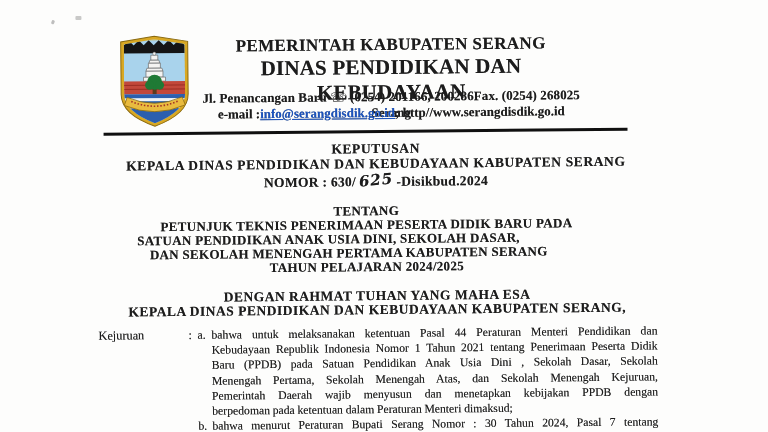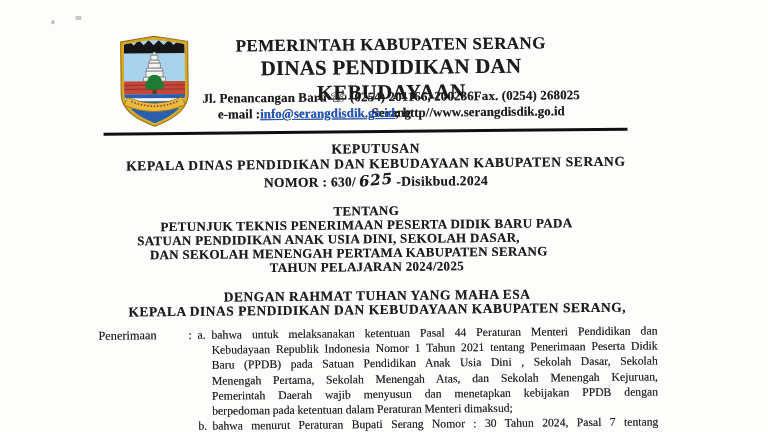--- a/index.html
+++ b/index.html
@@ -139,21 +139,21 @@
       <div class="t1">SATUAN PENDIDIKAN ANAK USIA DINI, SEKOLAH DASAR,</div>
       <div class="t2">DAN SEKOLAH MENENGAH PERTAMA KABUPATEN SERANG</div>
       <div class="t3">TAHUN PELAJARAN 2024/2025</div>
     </div>
 
     <div class="pre">
       <div class="p1">DENGAN RAHMAT TUHAN YANG MAHA ESA</div>
       <div class="p2">KEPALA DINAS PENDIDIKAN DAN KEBUDAYAAN KABUPATEN SERANG,</div>
     </div>
 
-    <div class="mlabel">Penerimaan</div>
+    <div class="mlabel">Kejuruan</div>
     <div class="mcolon">:</div>
 
     <div class="mbody">
       <div class="bl j"><span class="marker">a.</span><span>bahwa untuk melaksanakan ketentuan Pasal 44 Peraturan Menteri Pendidikan dan</span></div>
       <div class="bl j">Kebudayaan Republik Indonesia Nomor 1 Tahun 2021 tentang Penerimaan Peserta Didik</div>
       <div class="bl j">Baru (PPDB) pada Satuan Pendidikan Anak Usia Dini , Sekolah Dasar, Sekolah</div>
       <div class="bl j">Menengah Pertama, Sekolah Menengah Atas, dan Sekolah Menengah Kejuruan,</div>
       <div class="bl j">Pemerintah Daerah wajib menyusun dan menetapkan kebijakan PPDB dengan</div>
       <div class="bl">berpedoman pada ketentuan dalam Peraturan Menteri dimaksud;</div>
       <div class="bl j"><span class="marker">b.</span><span>bahwa menurut Peraturan Bupati Serang Nomor : 30 Tahun 2024, Pasal 7 tentang</span></div>

